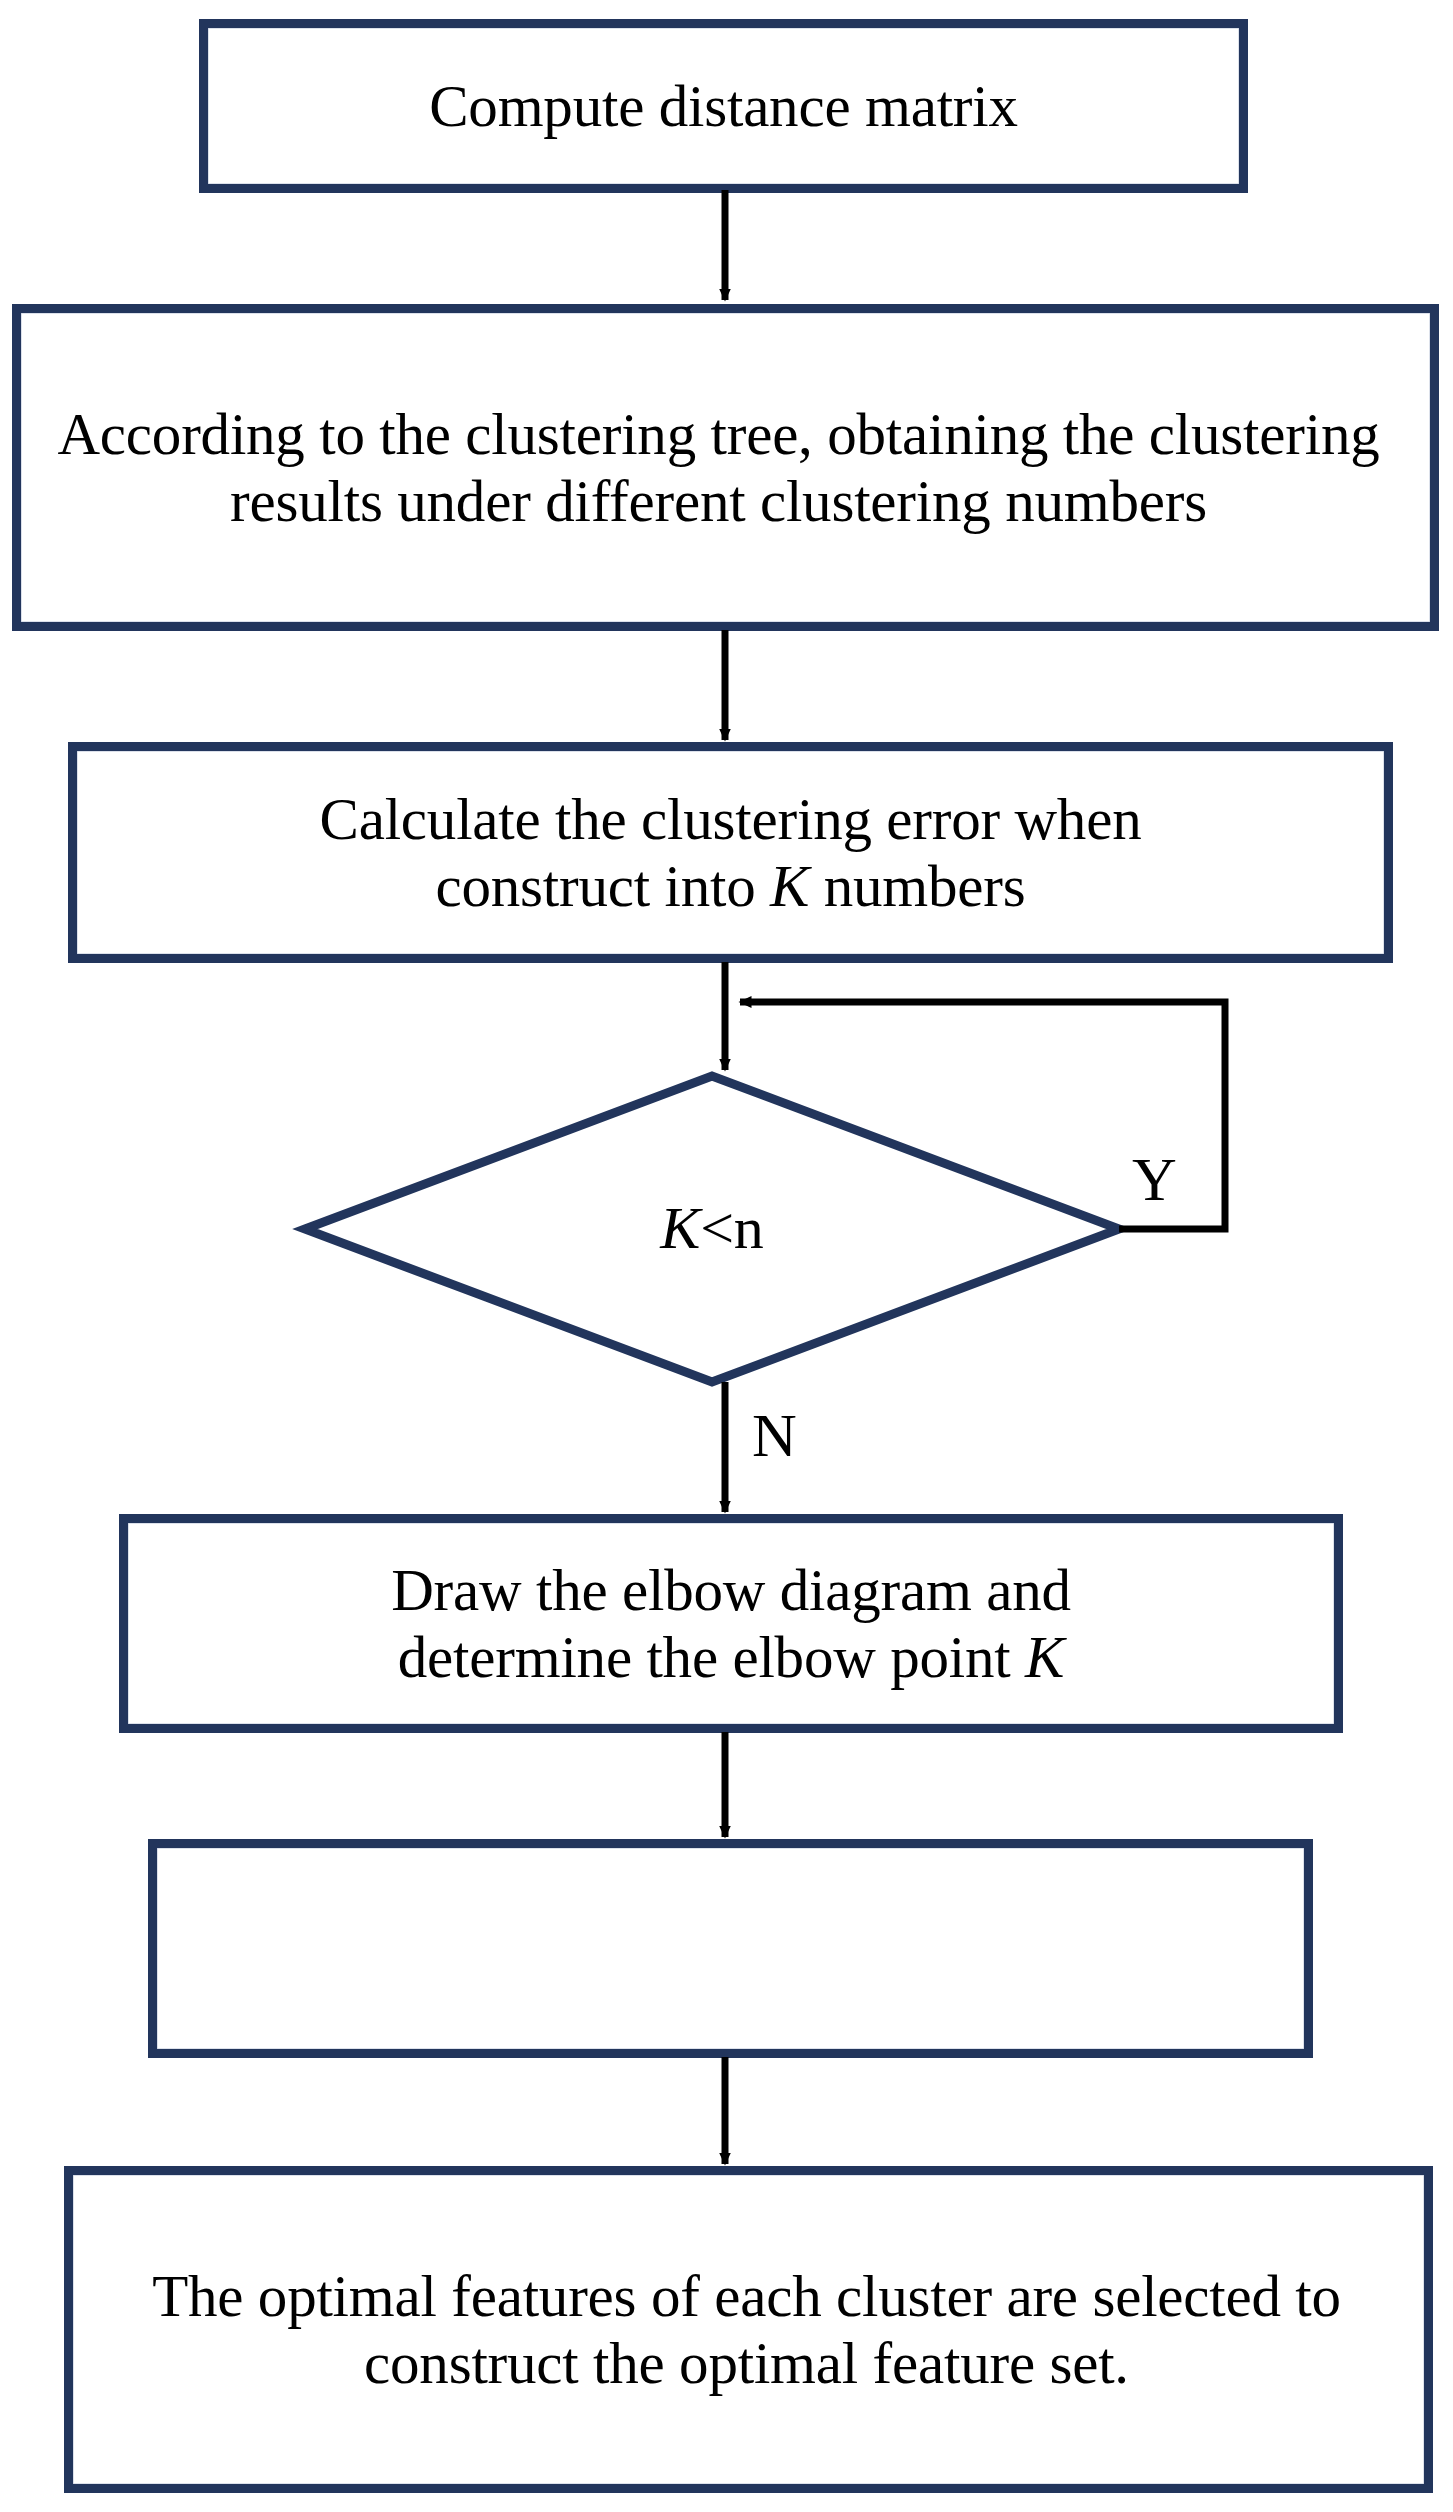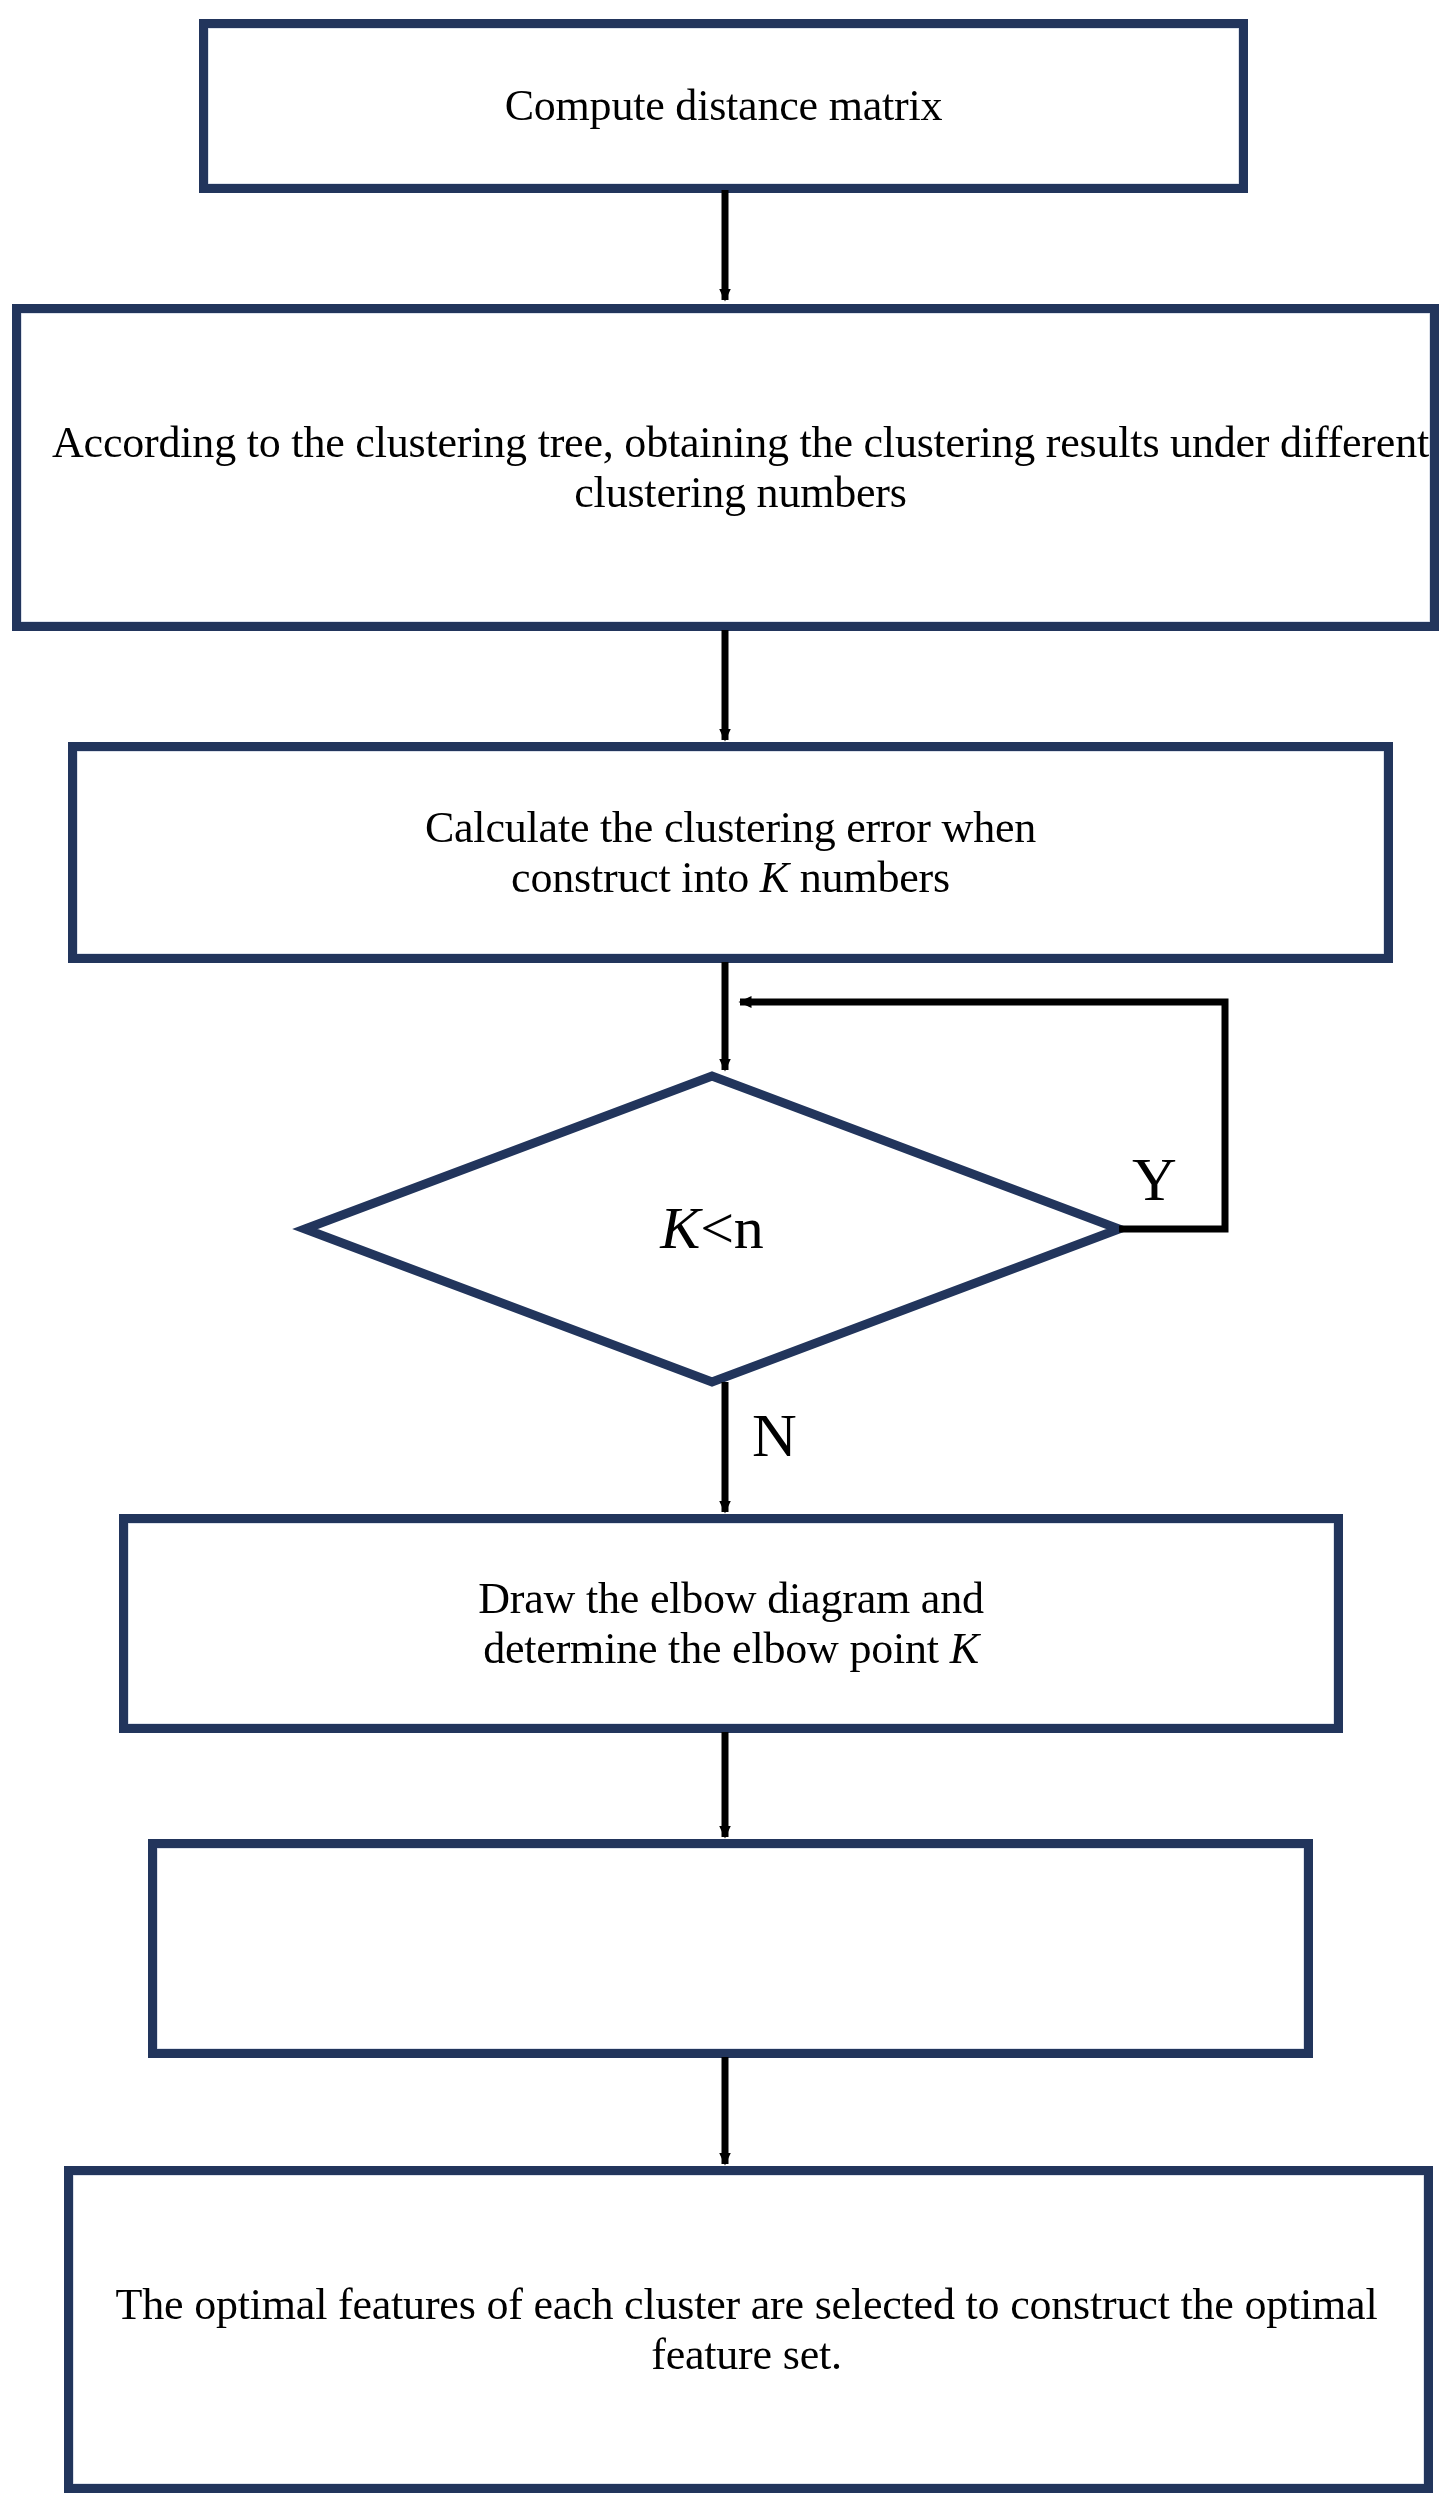--- a/index.html
+++ b/index.html
@@ -29,21 +29,21 @@
     display: flex;
     align-items: center;
     justify-content: center;
     text-align: center;
     color: #000000;
     line-height: 1.13;
     letter-spacing: -0.2px;
     white-space: pre-line;
     pointer-events: none;
   }
-  .proc-text { font-size: 44px; font-family: Liberation Serif, serif; }
+  .proc-text { font-size: 59px; font-family: Liberation Serif, serif; }
   .dec-text  { font-size: 60px; }
   .edge-label {
     position: absolute;
     color: #000000;
     font-size: 62px;
     line-height: 1;
   }
   .ital { font-style: italic; }
 </style>
 </head>
@@ -119,21 +119,21 @@
       <line x1="725" y1="1732" x2="725" y2="1837" stroke="#000000" stroke-width="7" marker-end="url(#arrowhead)"></line>
     </g>
 
     <g>
       <line x1="725" y1="2057" x2="725" y2="2164" stroke="#000000" stroke-width="7" marker-end="url(#arrowhead)"></line>
     </g>
   </svg>
 
   <div class="node-text proc-text" style="left:206px; top:26px; width:1035px; height:160px;">Compute distance matrix</div>
 
-  <div class="node-text proc-text" style="left:34px; top:311px; width:1413px; height:313px;">According to the clustering tree, obtaining the clustering results under different clustering numbers</div>
+  <div class="node-text proc-text" style="left:12px; top:311px; width:1413px; height:313px;">According to the clustering tree, obtaining the clustering results under different clustering numbers</div>
 
   <div class="node-text proc-text" style="left:75px; top:749px; width:1311px; height:207px;">
     <span><span>Calculate the clustering error when</span><br><span>construct into </span><span class="ital">K</span><span> numbers</span></span>
   </div>
 
   <div class="node-text dec-text" style="left:450px; top:1176px; width:524px; height:106px;text-align:right;">
     <span><span class="ital">K</span><span>&lt;n</span></span>
   </div>
 
   <div class="node-text proc-text" style="left:126px; top:1521px; width:1210px; height:205px;">

